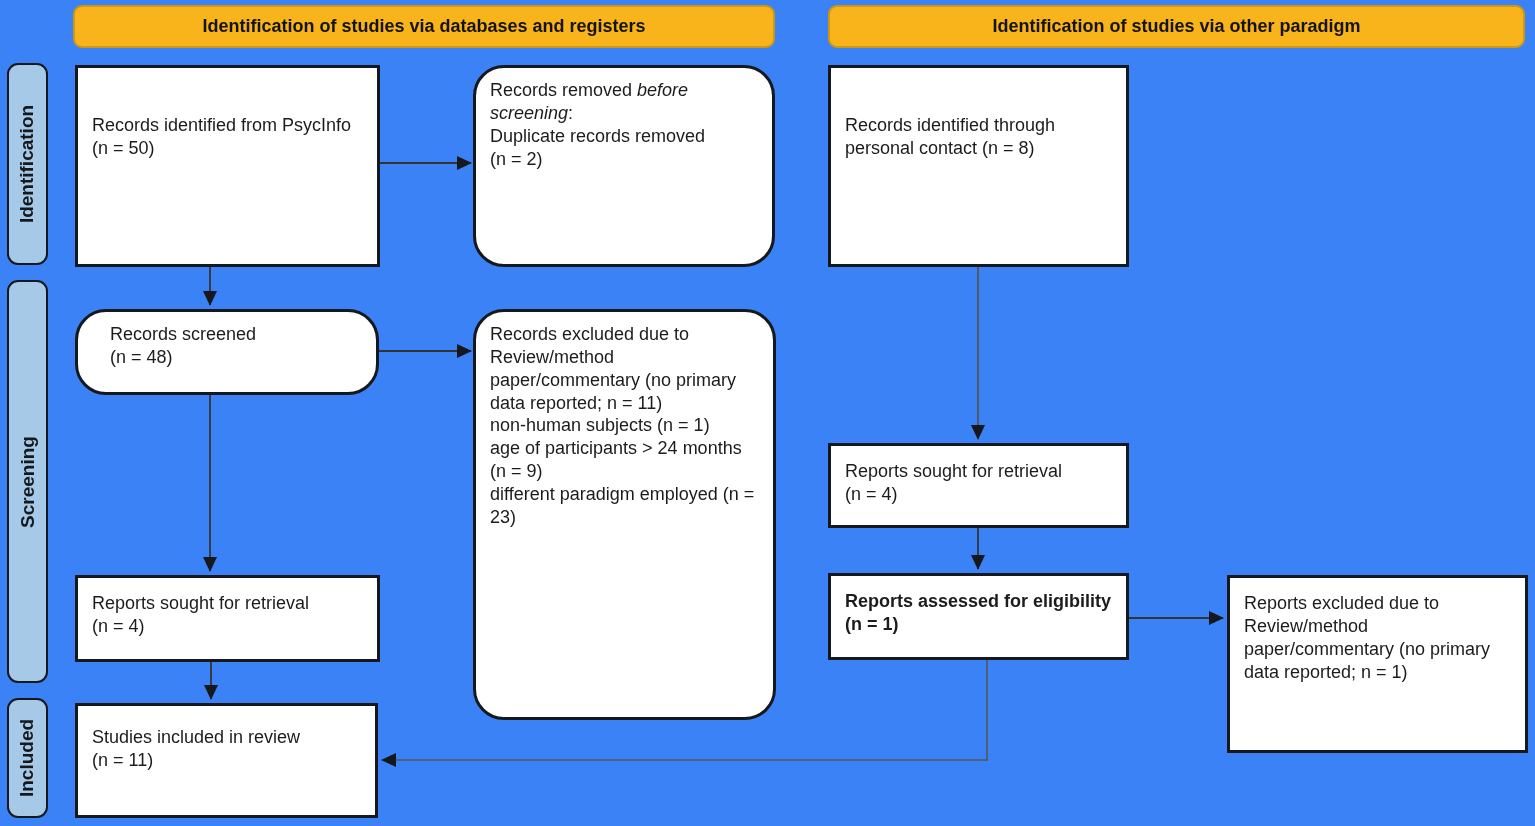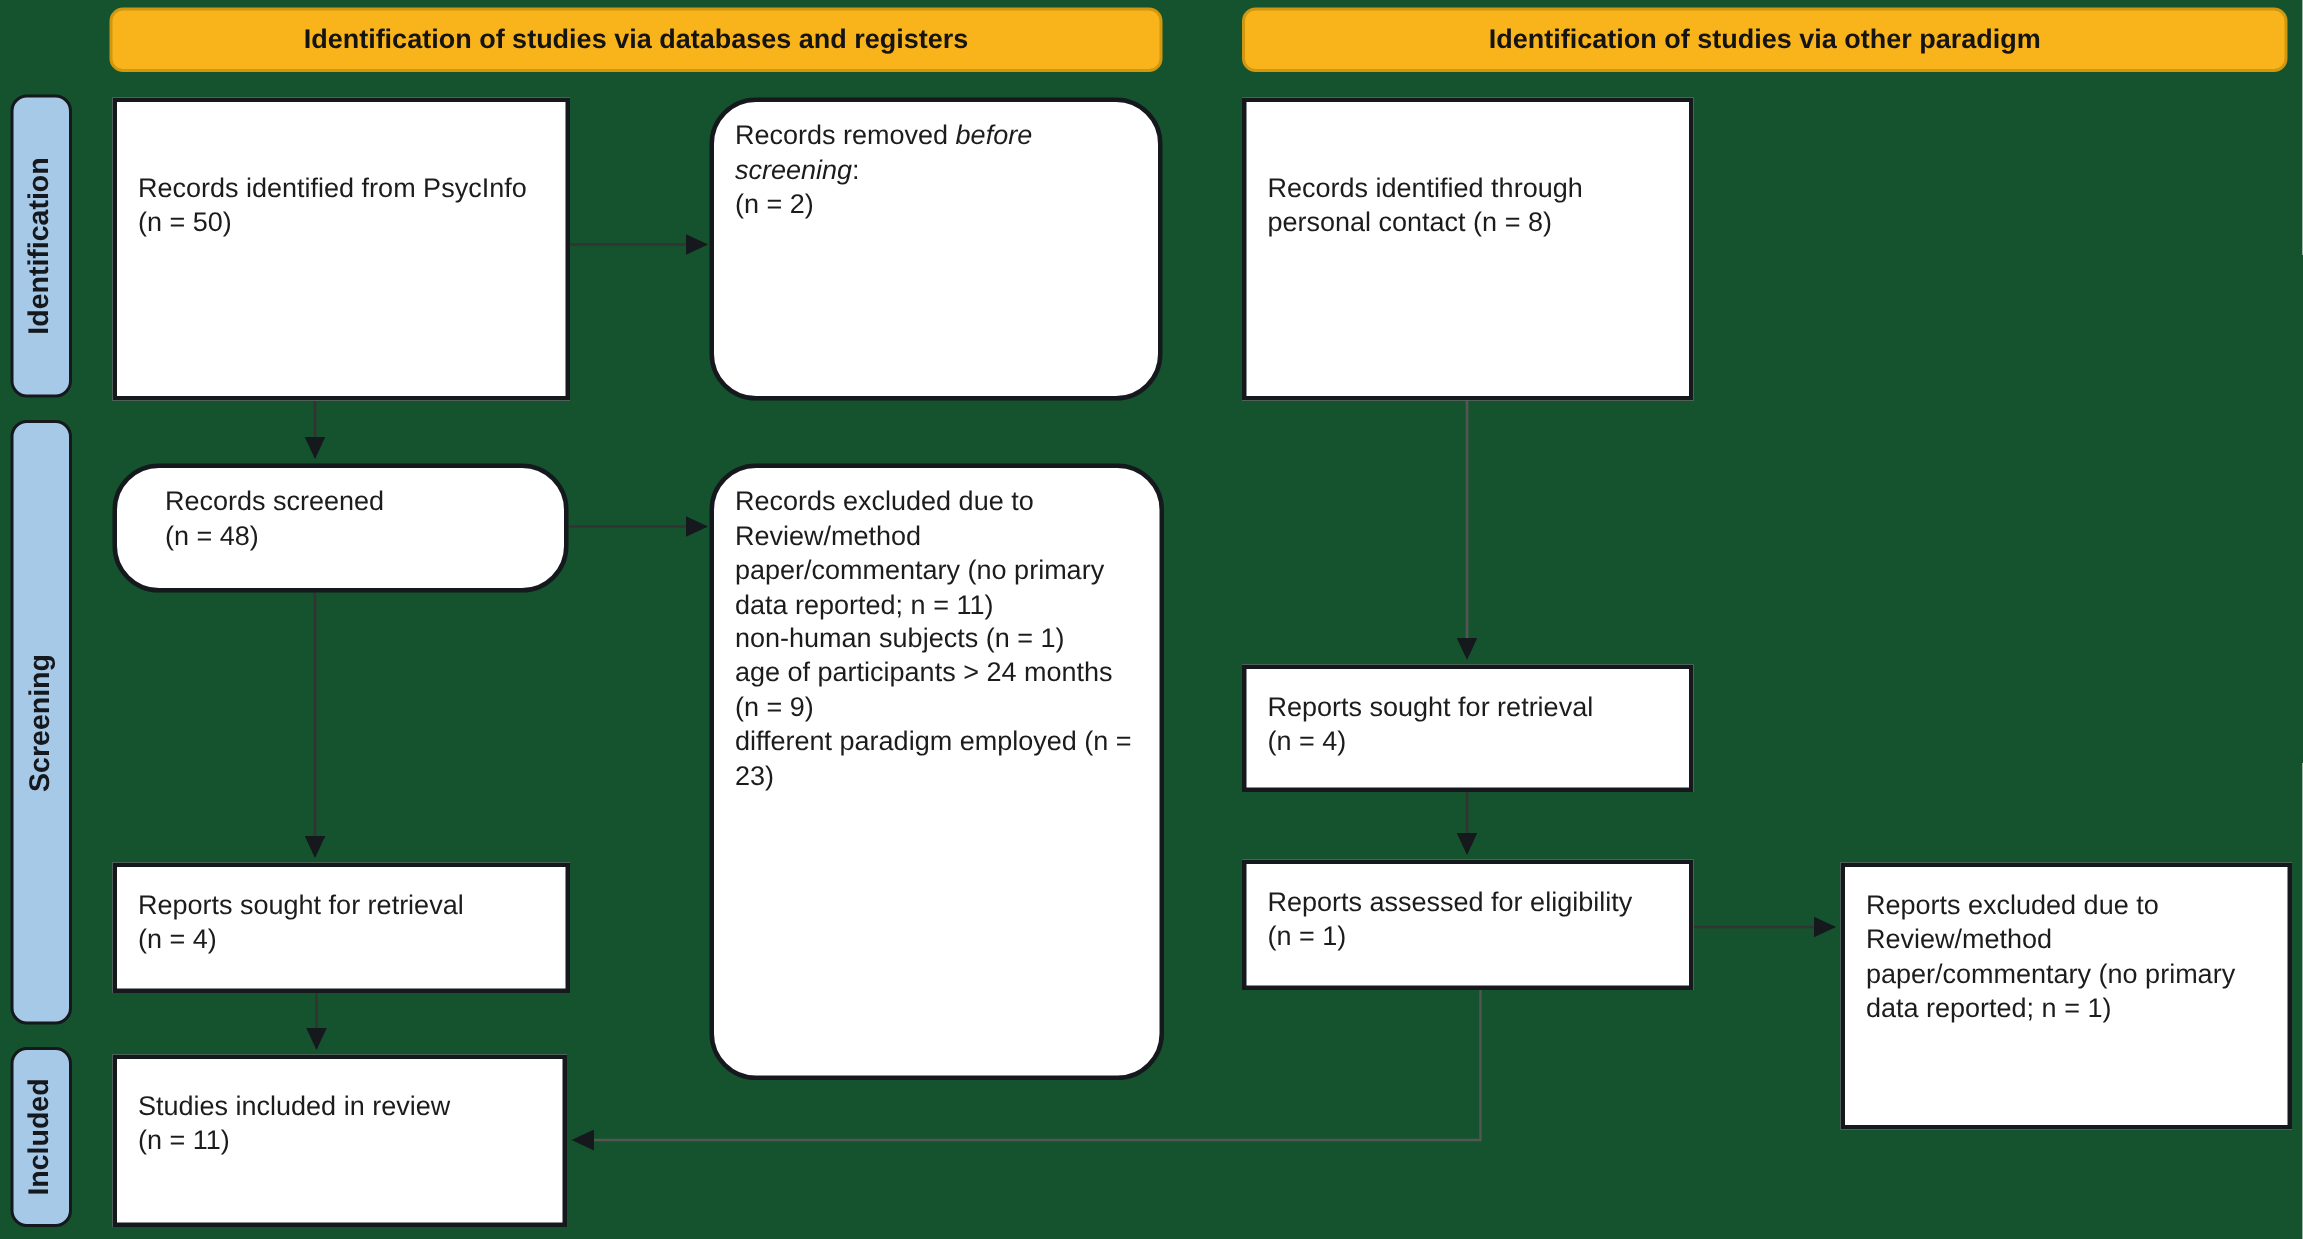--- a/index.html
+++ b/index.html
@@ -1,19 +1,19 @@
 <!DOCTYPE html>
 <html><head>
 <meta charset="utf-8">
 <style>
   html,body{margin:0;padding:0;background:#ffffff;}
   #canvas{
     position:relative;
     width:1535px;height:826px;
-    background:#14532d;
+    background:#3b82f6;
     font-family:"Liberation Sans", sans-serif;
     color:#1c1c1c;
     overflow:hidden;
   }
   .banner{
     position:absolute;
     background:#F9B41B;
     border:2px solid #D0970F;
     border-radius:9px;
     box-sizing:border-box;
@@ -90,20 +90,21 @@
   <div class="stage" style="left:7px;top:698px;width:41px;height:120px;">
     <span>Included</span>
   </div>
 
   <div class="box pt48" style="left:75px;top:65px;width:305px;height:202px;">
     <p>Records identified from PsycInfo (n = 50)</p>
   </div>
 
   <div class="box pt12" style="left:473px;top:65px;width:302px;height:202px;">
     <p><span>Records removed </span><em>before screening</em><span>:</span></p>
+    <p class="gap indent">Duplicate records removed</p>
     <p class="gap indent">(n = 2)</p>
   </div>
 
   <div class="box pt48" style="left:828px;top:65px;width:301px;height:202px;">
     <p>Records identified through personal contact (n = 8)</p>
   </div>
 
   <div class="box pt12" style="left:75px;top:309px;width:304px;height:86px;padding-left:32px;">
     <p>Records screened</p>
     <p class="gap">(n = 48)</p>
@@ -120,21 +121,21 @@
   <div class="box pt10" style="left:828px;top:443px;width:301px;height:85px;">
     <p>Reports sought for retrieval</p>
     <p class="gap">(n = 4)</p>
   </div>
 
   <div class="box pt10" style="left:75px;top:575px;width:305px;height:87px;">
     <p>Reports sought for retrieval</p>
     <p class="gap">(n = 4)</p>
   </div>
 
-  <div class="box pt10" style="left:828px;top:573px;width:301px;height:87px;">
+  <div class="box pt10" style="left:828px;top:573px;width:301px;height:87px;font-weight:bold;">
     <p>Reports assessed for eligibility</p>
     <p class="gap">(n = 1)</p>
   </div>
 
   <div class="box pt10" style="left:1227px;top:575px;width:301px;height:178px;">
     <p>Reports excluded due to</p>
     <p class="item">Review/method paper/commentary (no primary data reported; n = 1)</p>
   </div>
 
   <div class="box pt20" style="left:75px;top:703px;width:303px;height:115px;">

